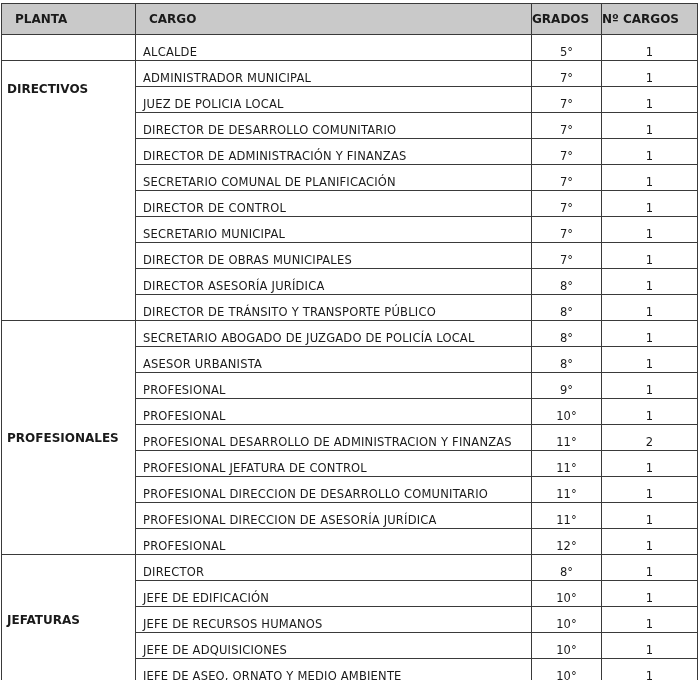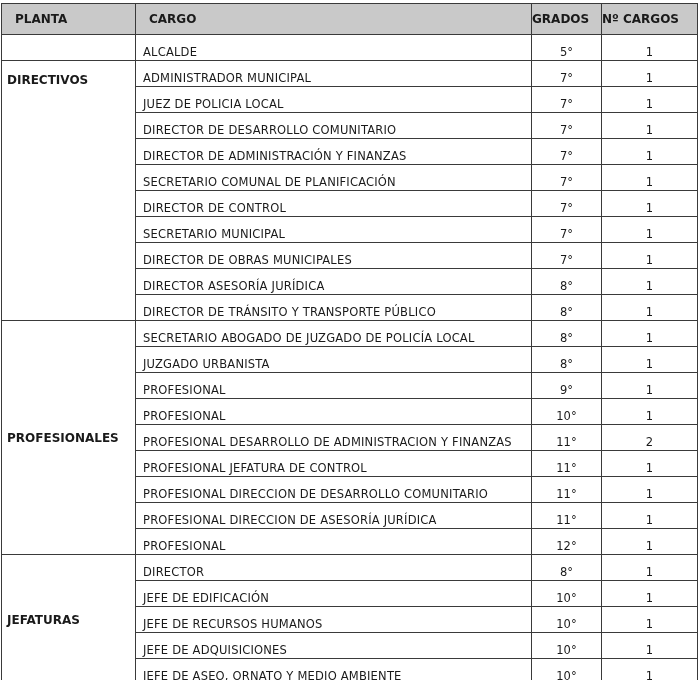--- a/index.html
+++ b/index.html
@@ -35,21 +35,21 @@
     </tr>
   </thead>
   <tbody id="tbody">
       <tr class="r">
         <td class="planta" rowspan="1"></td>
         <td class="cargo">ALCALDE</td>
         <td class="num">5°</td>
         <td class="num">1</td>
       </tr>
       <tr class="r">
-        <td class="planta top" rowspan="10" style="padding-top: 12px;">DIRECTIVOS</td>
+        <td class="planta top" rowspan="10" style="padding-top: 21px;">DIRECTIVOS</td>
         <td class="cargo">ADMINISTRADOR MUNICIPAL</td>
         <td class="num">7°</td>
         <td class="num">1</td>
       </tr>
       <tr class="r">
         <td class="cargo">JUEZ DE POLICIA LOCAL</td>
         <td class="num">7°</td>
         <td class="num">1</td>
       </tr>
       <tr class="r">
@@ -92,21 +92,21 @@
         <td class="num">8°</td>
         <td class="num">1</td>
       </tr>
       <tr class="r">
         <td class="planta" rowspan="9">PROFESIONALES</td>
         <td class="cargo">SECRETARIO ABOGADO DE JUZGADO DE POLICÍA LOCAL</td>
         <td class="num">8°</td>
         <td class="num">1</td>
       </tr>
       <tr class="r">
-        <td class="cargo">JUZGADO URBANISTA</td>
+        <td class="cargo">ASESOR URBANISTA</td>
         <td class="num">8°</td>
         <td class="num">1</td>
       </tr>
       <tr class="r">
         <td class="cargo">PROFESIONAL</td>
         <td class="num">9°</td>
         <td class="num">1</td>
       </tr>
       <tr class="r">
         <td class="cargo">PROFESIONAL</td>

